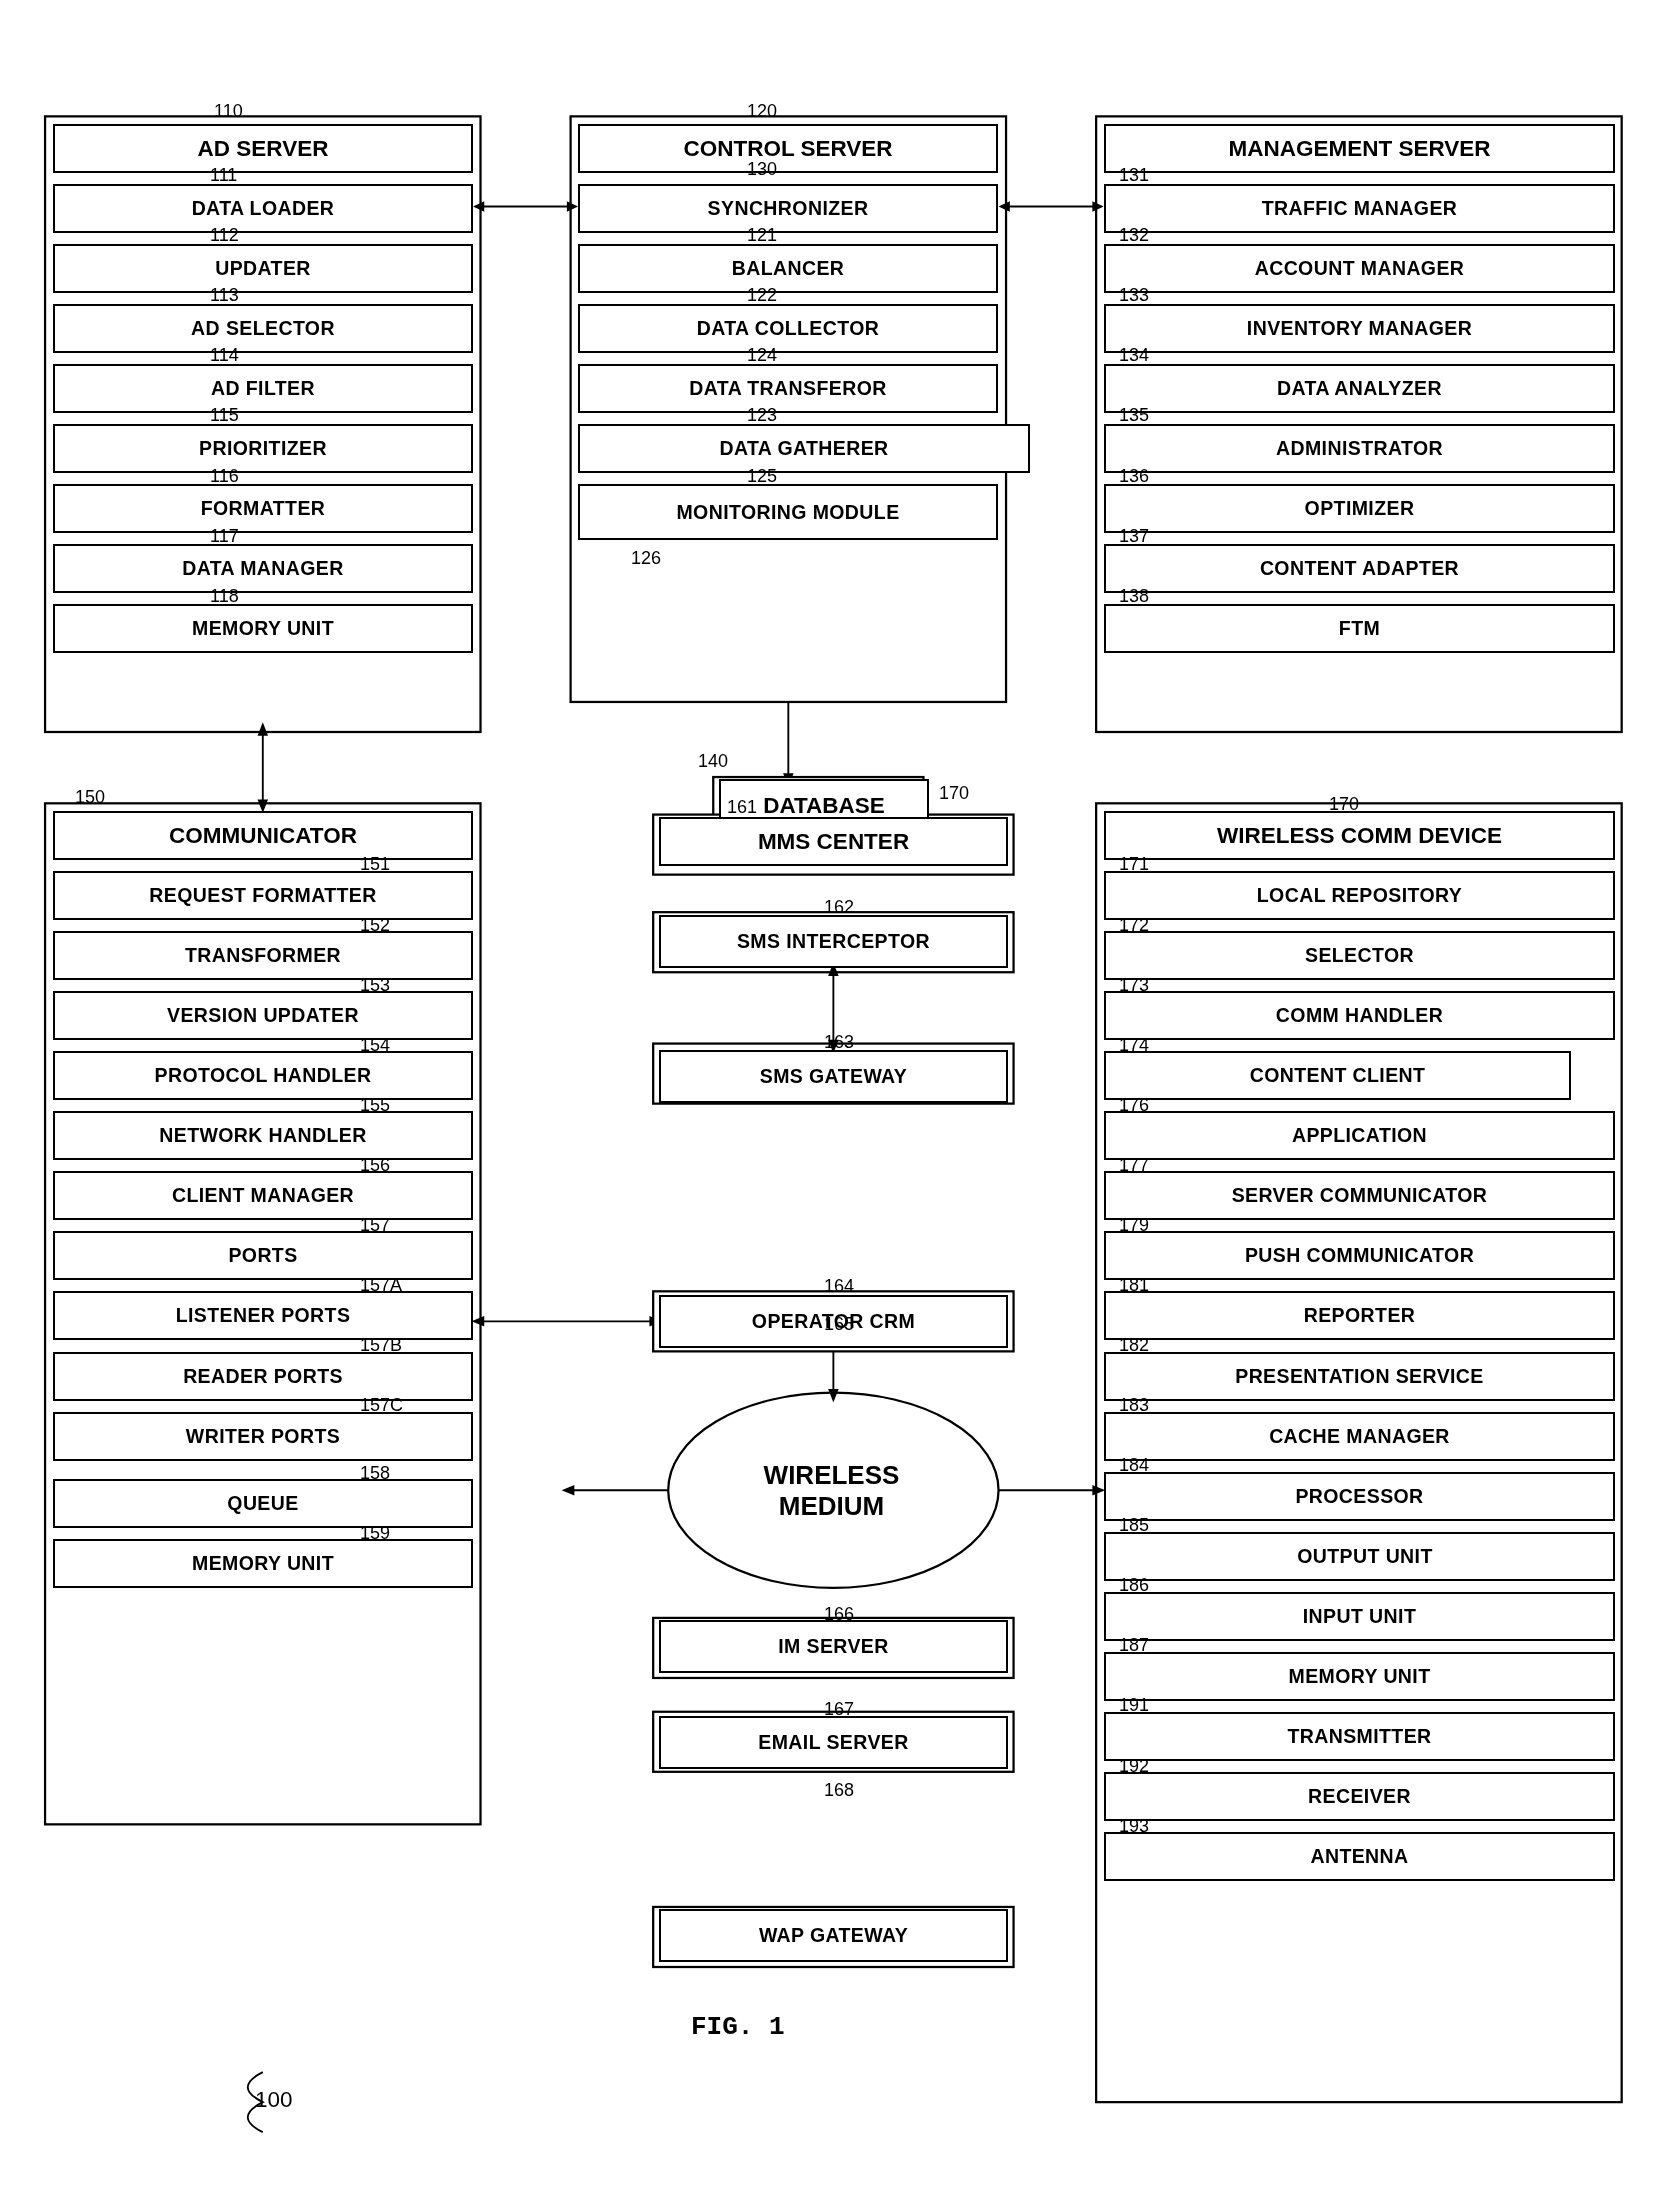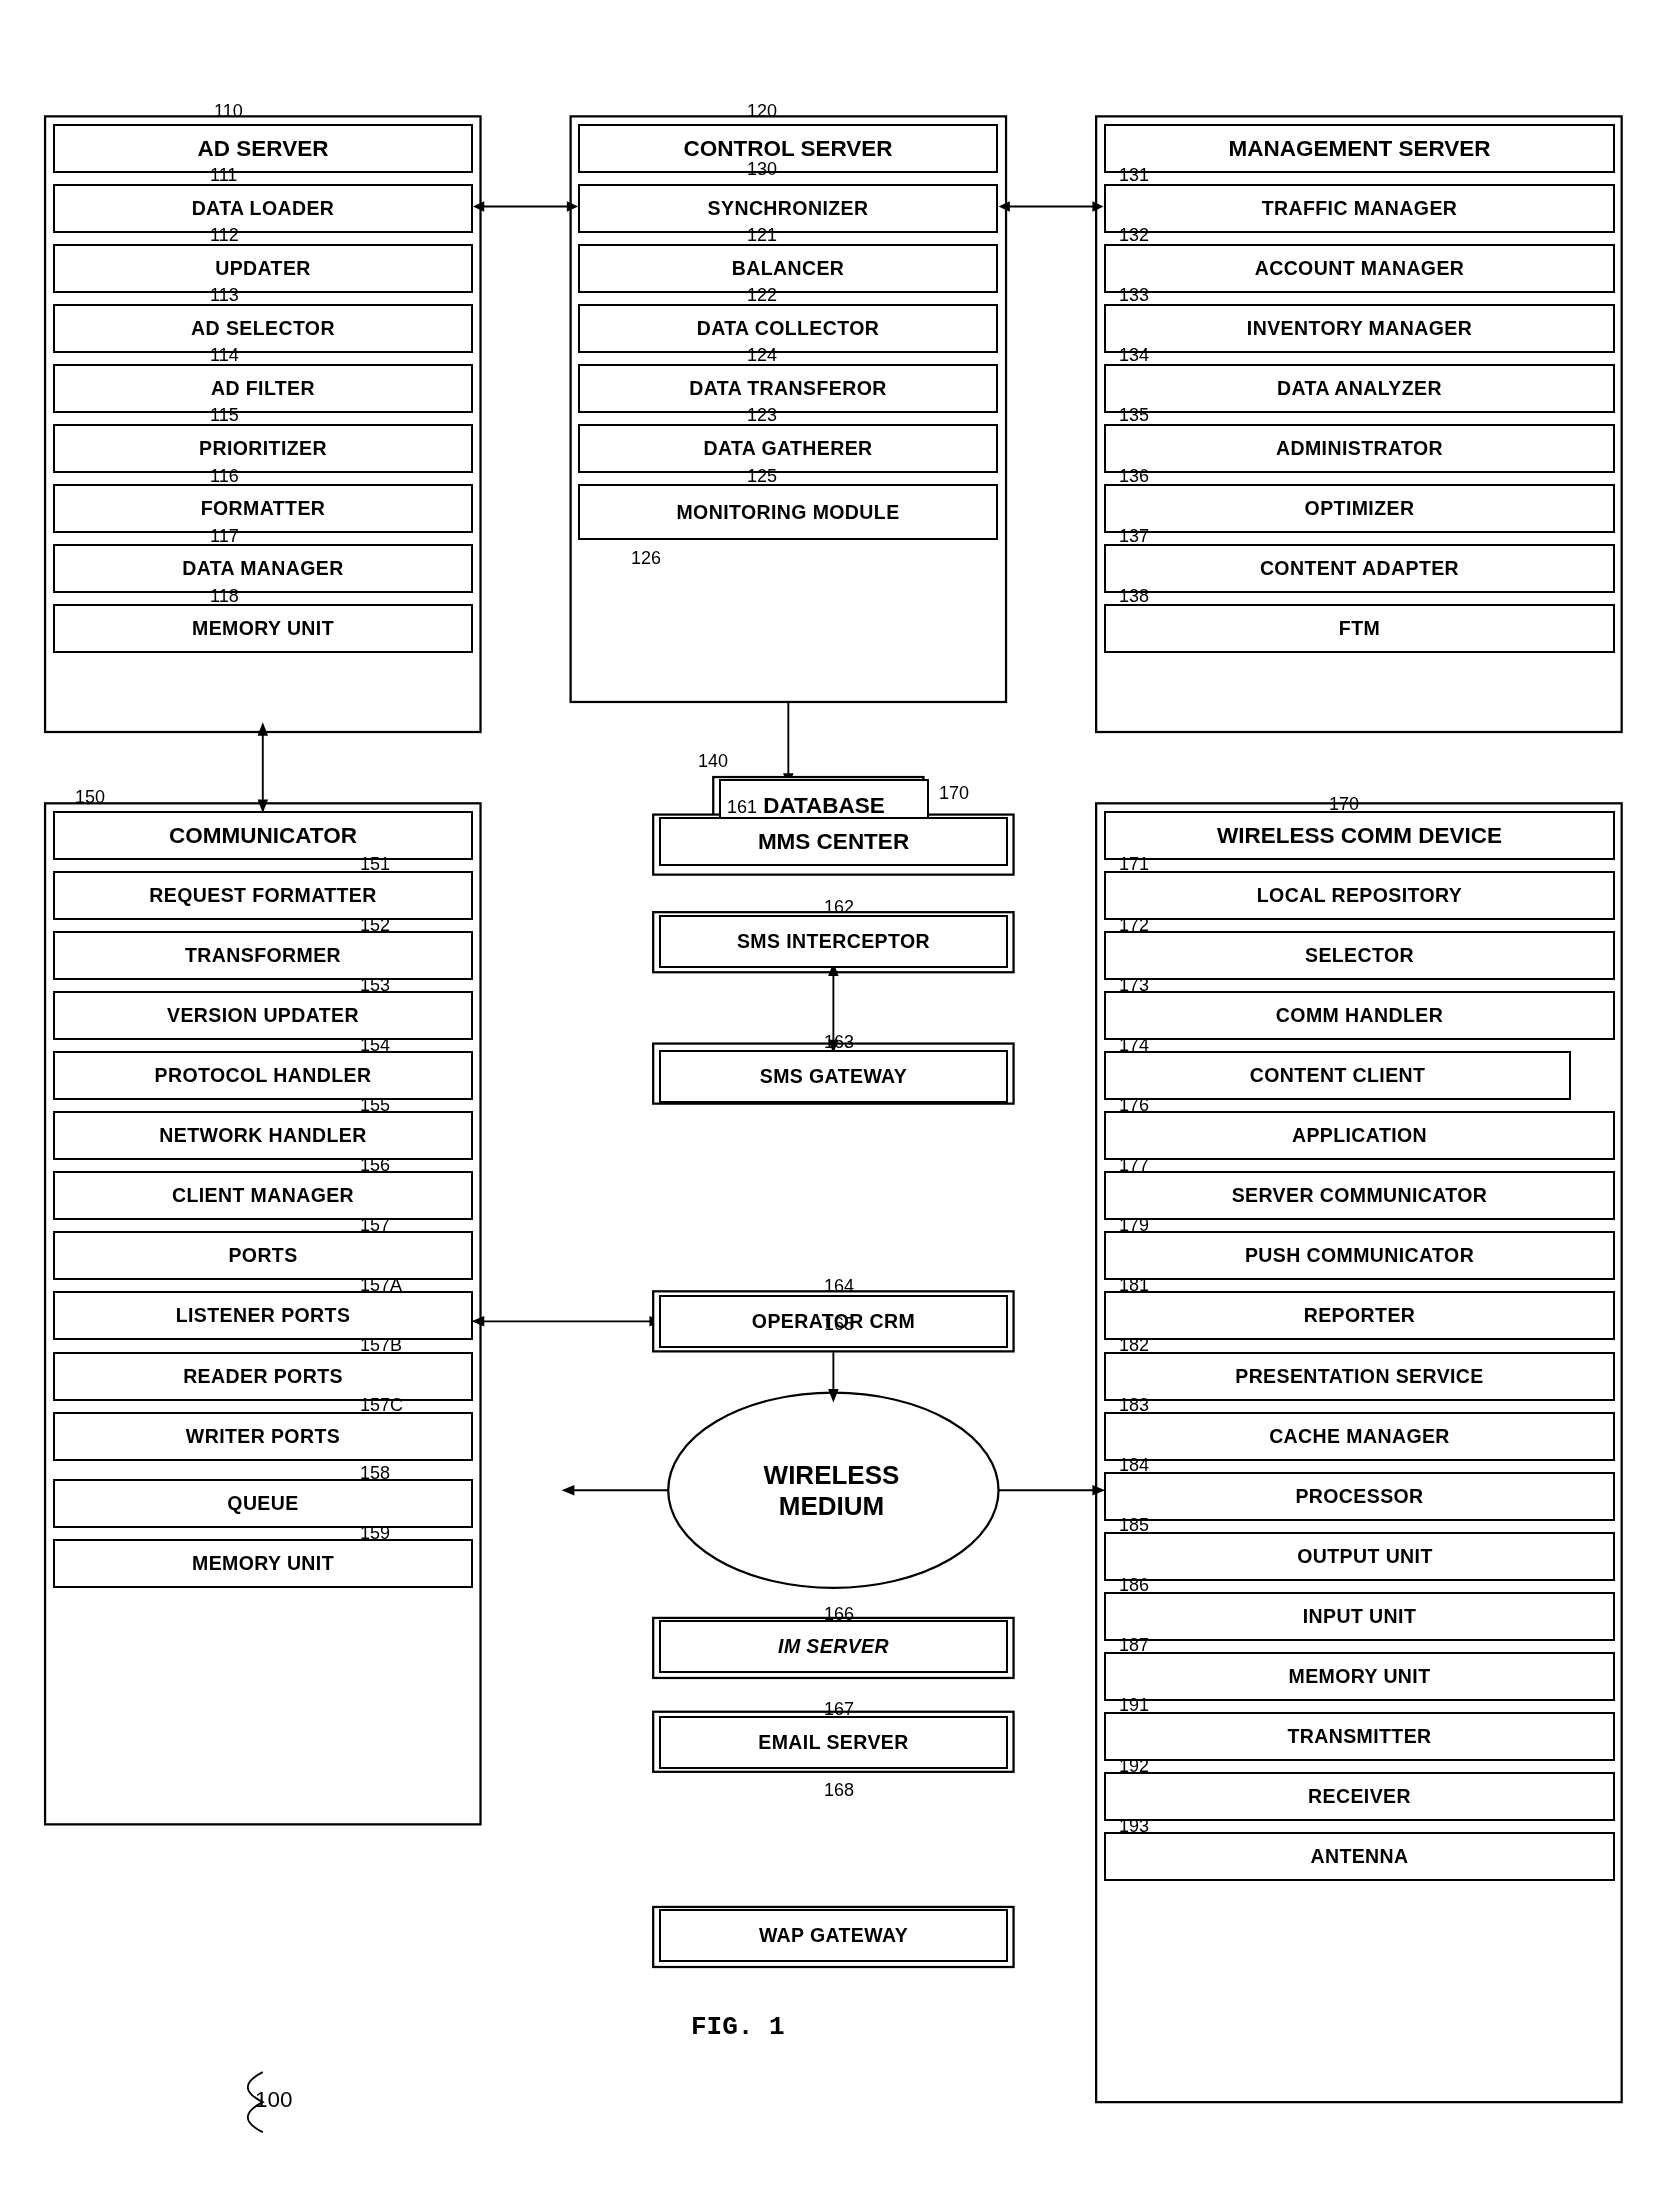--- a/index.html
+++ b/index.html
@@ -198,21 +198,21 @@
   <div class="box" style="left:578px;top:304px;width:420px;height:49px;">
       <span>DATA COLLECTOR</span>
     </div>
   <div class="label" style="left:747px;top:285px;">122</div>
 
   <div class="box" style="left:578px;top:364px;width:420px;height:49px;">
       <span>DATA TRANSFEROR</span>
     </div>
   <div class="label" style="left:747px;top:345px;">124</div>
 
-  <div class="box" style="left:578px;top:424px;width:420px;height:49px;">
+  <div class="box" style="left:578px;top:424px;width:452px;height:49px;">
       <span>DATA GATHERER</span>
     </div>
   <div class="label" style="left:747px;top:405px;">123</div>
 
   <div class="box" style="left:578px;top:484px;width:420px;height:56px;">
       <span>MONITORING MODULE</span>
     </div>
   <div class="label" style="left:747px;top:466px;">125</div>
   <div class="label" style="left:631px;top:548px;">126</div>
 
@@ -349,21 +349,21 @@
   <div class="box" style="left:659px;top:1295px;width:349px;height:53px;">
       <span>OPERATOR CRM</span>
     </div>
   <div class="label" style="left:824px;top:1276px;">164</div>
   <div class="label" style="left:824px;top:1314px;">165</div>
 
   <div style="position:absolute;left:749px;top:1460px;width:165px;text-align:center;font-size:26px;font-weight:bold;">
     WIRELESS<br>MEDIUM
   </div>
 
-  <div class="box" style="left:659px;top:1620px;width:349px;height:53px;font-style:italic;">
+  <div class="box" style="left:659px;top:1620px;width:349px;height:53px;">
       <span>IM SERVER</span>
     </div>
   <div class="label" style="left:824px;top:1604px;">166</div>
 
   <div class="box" style="left:659px;top:1716px;width:349px;height:53px;">
       <span>EMAIL SERVER</span>
     </div>
   <div class="label" style="left:824px;top:1699px;">167</div>
   <div class="label" style="left:824px;top:1780px;">168</div>
 

